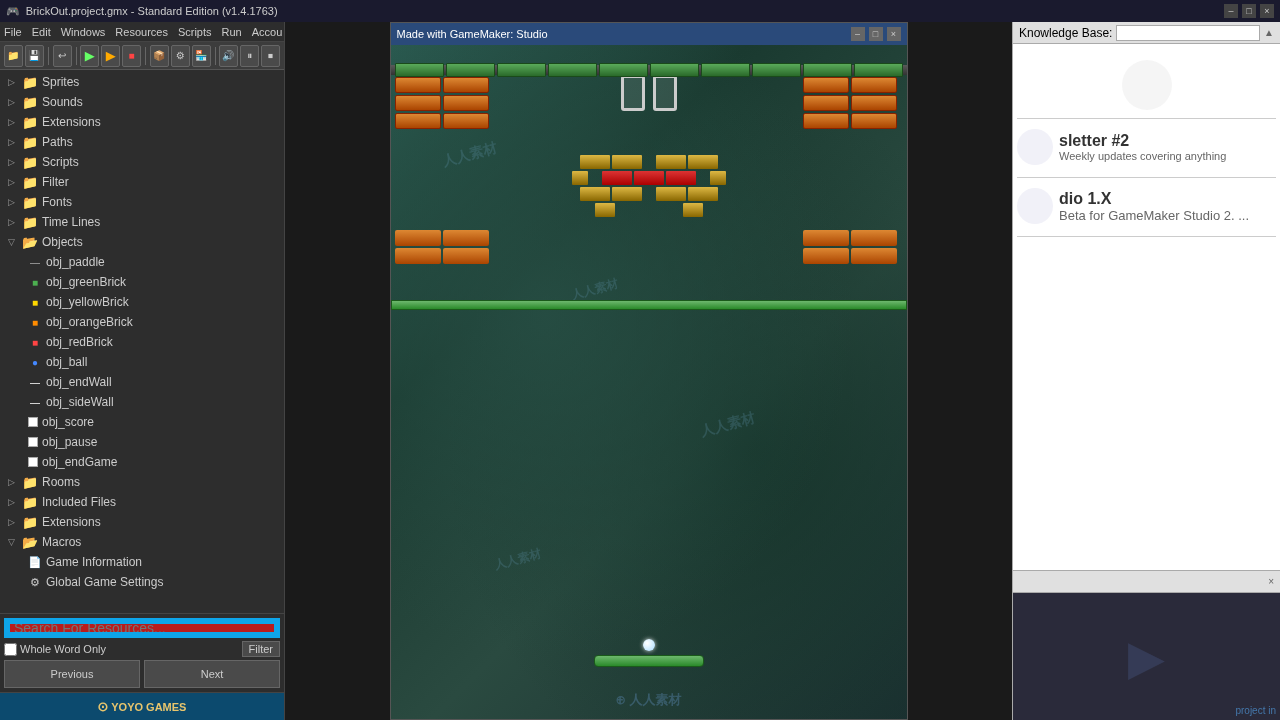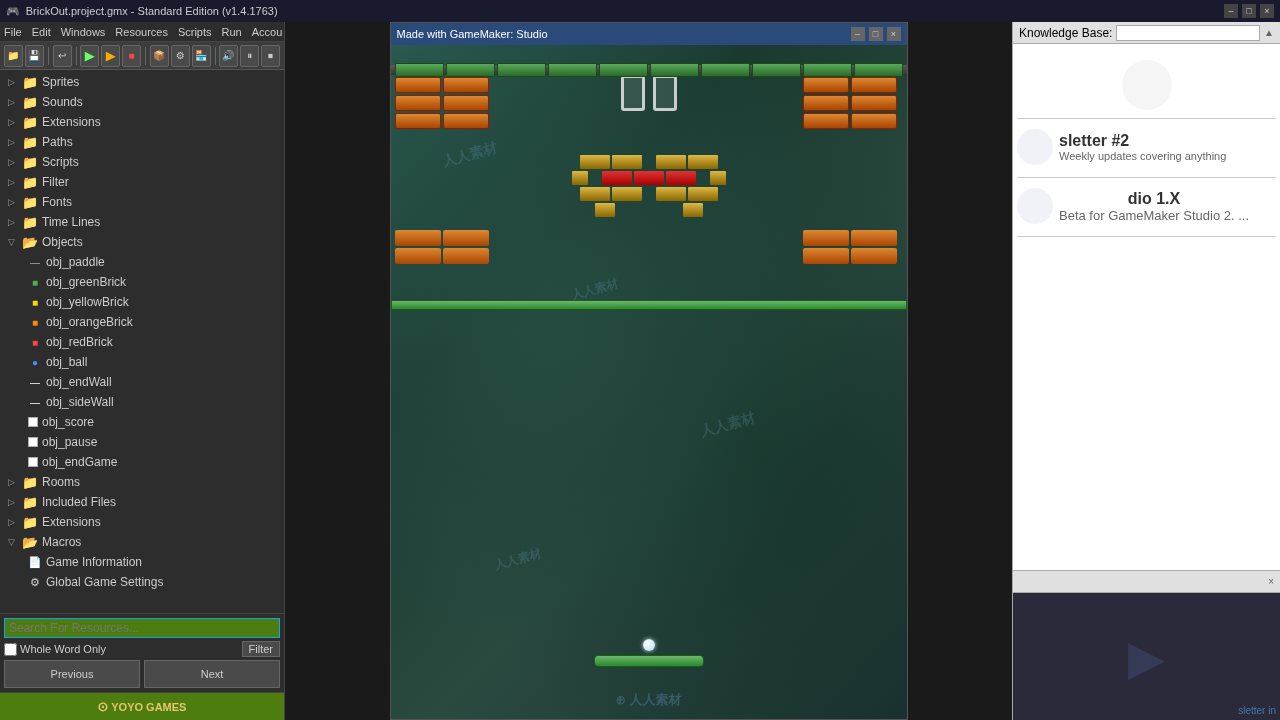--- a/index.html
+++ b/index.html
@@ -155,25 +155,25 @@
     
     .search-panel {
       padding: 4px;
       background: #2d2d2d;
       border-top: 1px solid #444;
       flex-shrink: 0;
     }
     .search-input {
       width: 100%;
       height: 20px;
-      background: #4d7c0f;
-      border: 1px solid #0ea5e9;
+      background: #b91c1c;
+      border: 6px solid #0ea5e9;
       color: #ccc;
       padding: 0 4px;
-      font-size: 12px;
+      font-size: 14px;
     }
     .search-options {
       display: flex;
       align-items: center;
       margin-top: 3px;
       gap: 6px;
     }
     .checkbox-label {
       color: #ccc;
       font-size: 11px;
@@ -201,21 +201,21 @@
       background: #4a4a4a;
       border: 1px solid #666;
       color: #ccc;
       font-size: 11px;
       cursor: pointer;
     }
 
     
     .yoyo-footer {
       height: 28px;
-      background: #4d7c0f;
+      background: #0c4a6e;
       border-top: 1px solid #444;
       display: flex;
       align-items: center;
       justify-content: center;
       flex-shrink: 0;
     }
     .yoyo-logo {
       color: #e8c56d;
       font-size: 11px;
       font-weight: bold;
@@ -750,41 +750,41 @@
           <div>
             <div style="font-size:16px; font-weight:bold; color:#333;">sletter #2</div>
             <div style="font-size:11px; color:#666;">Weekly updates covering anything</div>
           </div>
         </div>
       </div>
 
       <div class="kb-divider"></div>
 
       <div class="kb-section">
-        <div style="display:flex; align-items:center; gap:6px; padding:4px 0;text-align:center;">
+        <div style="display:flex; align-items:center; gap:6px; padding:4px 0;">
           <div style="width:36px; height:36px; background:#dde; border-radius:50%; opacity:0.4; flex-shrink:0;"></div>
           <div>
             <div style="font-size:16px; font-weight:bold; color:#333;">dio 1.X</div>
             <div style="font-size:13px; color:#666;">Beta for GameMaker Studio 2. ...</div>
           </div>
         </div>
       </div>
 
       <div class="kb-divider"></div>
 
     </div>
 
     <div class="right-bottom-panel">
       <div class="right-bottom-header">
         <span style="font-size:11px; color:#333;"></span>
         <span style="font-size:10px; color:#666; cursor:pointer;">×</span>
       </div>
       <div class="right-bottom-content">
         <div style="color:rgba(100,130,200,0.2); font-size:48px; text-align:center;">▶</div>
         <div class="linked-in-badge">
-          <span style="color:#4477aa; font-size:10px;">sletter in</span>
+          <span style="color:#4477aa; font-size:10px;">project in</span>
         </div>
       </div>
     </div>
 
   </div>
 
 </div>
 
 </body></html>

